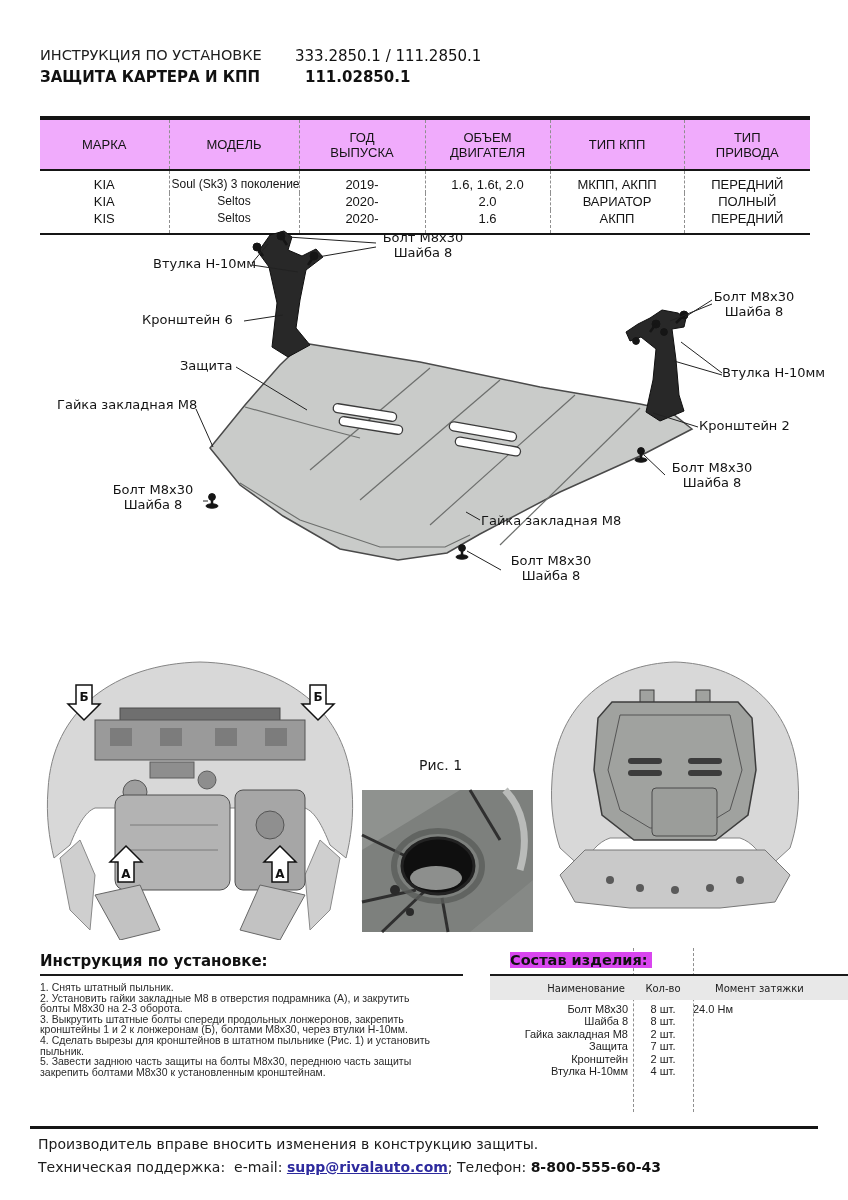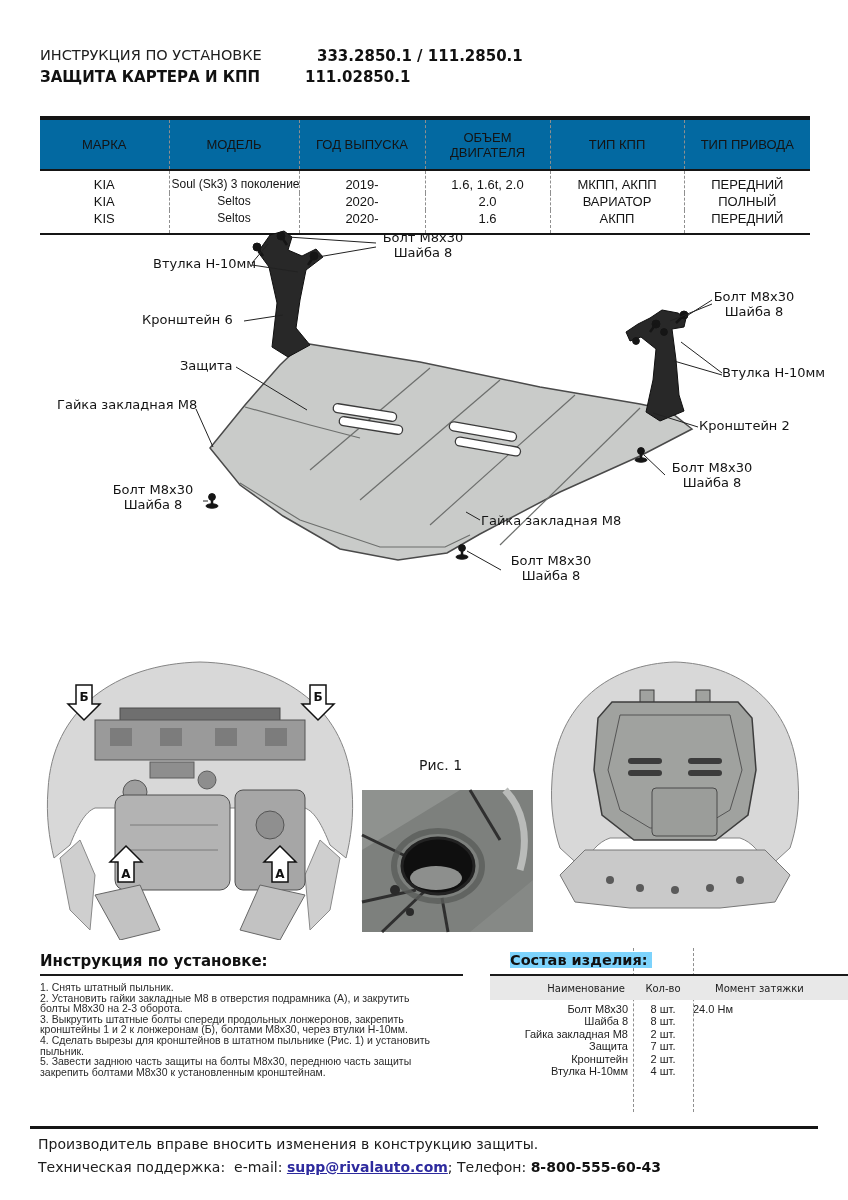--- a/index.html
+++ b/index.html
@@ -4,31 +4,31 @@
 <style>
   html,body{margin:0;padding:0;}
   body{
     width:848px;height:1200px;background:#ffffff;position:relative;overflow:hidden;
     font-family:"DejaVu Sans", "Liberation Sans", sans-serif;color:#1a1a1a;
   }
   .abs{position:absolute;}
   
   .h-title1{left:40px;top:47px;font-size:14.5px;color:#202020;}
   .h-title2{left:40px;top:68px;font-size:15px;font-weight:bold;color:#111;}
-  .h-num1{left:317px;top:47px;font-size:15px;font-weight:bold;color:#111;}
+  .h-num1{left:295px;top:47px;font-size:15px;font-weight:normal;color:#111;}
   .h-num2{left:305px;top:68px;font-size:15px;font-weight:bold;color:#111;}
   
   table.fitment{
     position:absolute;left:40px;top:116px;width:770px;border-collapse:collapse;table-layout:fixed;
     border-top:4px solid #151515;border-bottom:2px solid #151515;
     font-family:"Liberation Sans",sans-serif;font-size:13px;color:#141414;
   }
   table.fitment th{
-    background:#0369a1;border-bottom:2px solid #151515;font-weight:normal;
-    height:45px;vertical-align:middle;text-align:center;line-height:15px;padding:2px 9px;
+    background:#f0abfc;border-bottom:2px solid #151515;font-weight:normal;
+    height:45px;vertical-align:middle;text-align:center;line-height:15px;padding:2px 17px;
   }
   table.fitment th:not(:last-child), table.fitment td:not(:last-child){border-right:1px dashed #8f8f8f;}
   table.fitment td{text-align:center;padding:0 2px;line-height:17px;white-space:nowrap;overflow:hidden;}
   table.fitment tbody tr:first-child td{padding-top:5px;}
   table.fitment tbody tr:last-child td{padding-bottom:6px;}
   td.cell-model{font-size:12px;}
   
   .dlabel{position:absolute;font-size:13px;line-height:15px;color:#141414;white-space:nowrap;}
   .dlabel.center{text-align:center;}
   
@@ -37,21 +37,21 @@
   .instr-title{left:40px;top:952px;font-size:15px;font-weight:bold;color:#111;}
   .instr-rule{left:40px;top:974px;width:423px;height:2px;background:#1a1a1a;}
   .steps{left:40px;top:982px;width:400px;font-family:"Liberation Sans",sans-serif;
          font-size:10.5px;line-height:10.6px;color:#2b2b2b;}
   .steps div{margin:0;}
   
   .parts{left:490px;top:948px;width:358px;height:167px;}
   .parts .dash{position:absolute;top:0;height:164px;border-left:1px dashed #8f8f8f;width:0;}
   .parts .dash1{left:143px;}
   .parts .dash2{left:203px;}
-  .parts-title{position:absolute;left:20px;top:4px;font-size:14.5px;font-weight:bold;color:#111;background:#7dd3fc;padding-right:4px;}
+  .parts-title{position:absolute;left:20px;top:4px;font-size:14.5px;font-weight:bold;color:#111;background:#d946ef;padding-right:4px;}
   .parts-rule{position:absolute;left:0;top:26px;width:358px;height:2px;background:#1a1a1a;}
   .parts-head{position:absolute;left:0;top:28px;width:358px;height:24px;background:#e8e8e8;
               display:flex;align-items:center;font-size:10px;color:#1c1c1c;}
   .parts-head .c-name{width:143px;text-align:right;padding-right:8px;box-sizing:border-box;}
   .parts-head .c-qty{width:60px;text-align:center;}
   .parts-head .c-torque{flex:1;padding-left:22px;}
   .parts-rows{position:absolute;left:0;top:55px;width:358px;
               font-family:"Liberation Sans",sans-serif;font-size:11px;line-height:12.4px;color:#222;}
   .parts-row{display:flex;}
   .parts-row .c-name{width:143px;text-align:right;padding-right:5px;box-sizing:border-box;}

